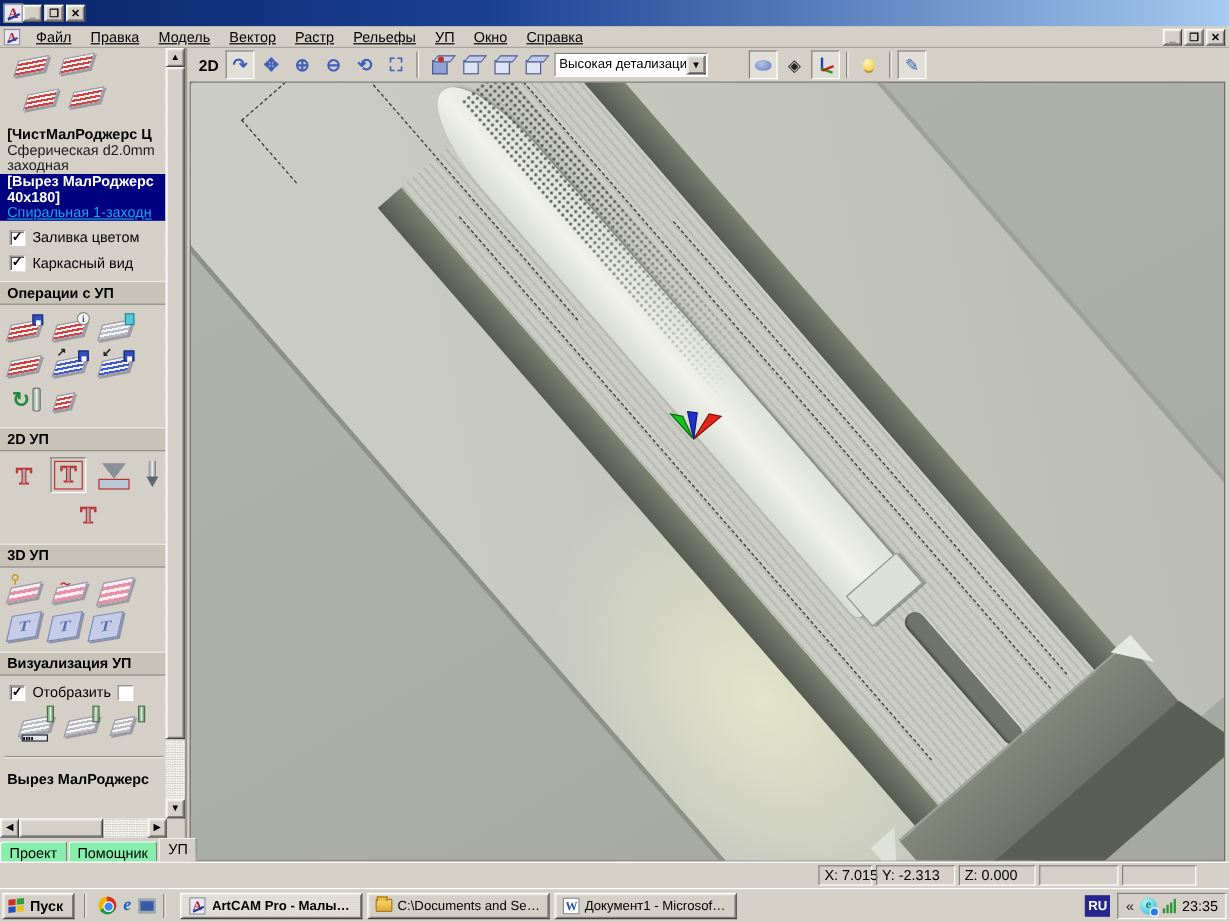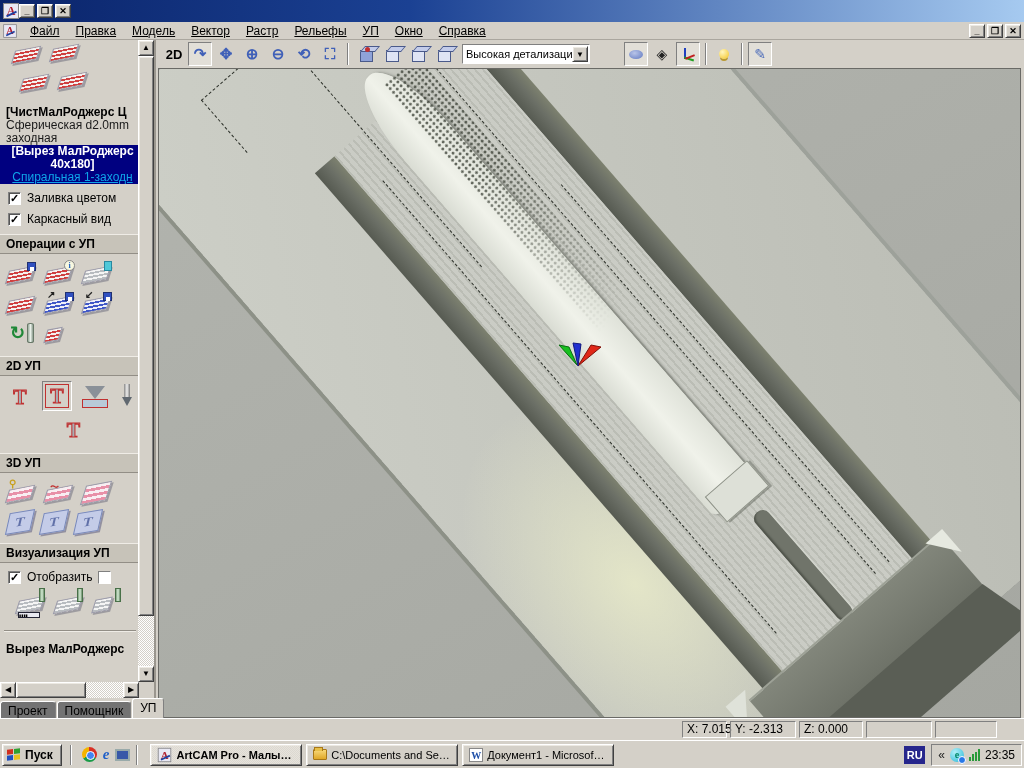--- a/index.html
+++ b/index.html
@@ -54,21 +54,21 @@
   #panel-content { position:absolute; left:0; top:0; width:139px; height:642px; overflow:hidden; padding:4px 0 0 6px; }
   .tp-cluster { position:relative; height:60px; }
   .slab { position:absolute; width:24px; height:14px; border:1px solid #99a; transform:skewX(-28deg) rotate(-12deg); box-shadow:2px 2px 0 rgba(90,90,110,.45); }
   .slab.red   { background:repeating-linear-gradient(0deg,#d04040 0 2px,#f4f0ee 2px 4px); }
   .slab.blue  { background:repeating-linear-gradient(0deg,#4058c8 0 2px,#eef0f8 2px 4px); }
   .slab.white { background:repeating-linear-gradient(0deg,#b8bcc0 0 2px,#f4f4f4 2px 4px); }
   .slab.pink  { background:repeating-linear-gradient(0deg,#e890a8 0 3px,#f8eef2 3px 6px); }
   .tp-list { line-height:13px; margin-top:2px; }
   .tp-title { font-weight:bold; white-space:nowrap; }
   .tp-tool { white-space:nowrap; color:#1a1a1a; }
-  .tp-selected { background:#000080; color:#fff; margin-left:-6px; padding-left:6px; width:139px;text-align:center; }
+  .tp-selected { background:#000080; color:#fff; margin-left:-6px; padding-left:6px; width:139px; }
   .tp-selected .tp-tool { color:#0ea5e9;text-decoration:underline; }
   .cbrow { display:flex; align-items:center; gap:6px; margin:7px 0 0 2px; }
   .cb { width:13px; height:13px; background:#fff; border:1px solid; border-color:#808080 #fff #fff #808080; box-shadow:inset 1px 1px 0 #555; font:bold 11px "Liberation Sans",sans-serif; line-height:11px; text-align:center; color:#000; }
   .sec-header { margin:8px 0 0 -6px; width:145px; background:#c7c3b9; border-top:1px solid #efece6; border-bottom:1px solid #928e86; font-weight:bold; padding:2px 0 2px 6px; }
   .icon-grid { display:flex; flex-wrap:wrap; gap:6px 10px; padding:8px 0 2px 2px; position:relative; }
   .pic { position:relative; width:28px; height:24px; }
   .pic .slab { left:0; top:6px; }
   .badge { position:absolute; z-index:2; font-size:9px; line-height:9px; }
   .floppy { right:0; top:0; width:9px; height:9px; background:#3050c0; border:1px solid #203070; }
   .floppy::after { content:""; position:absolute; left:2px; top:4px; width:4px; height:4px; background:#fff; }
@@ -94,21 +94,21 @@
   
   .sb { background:#d4d0c8; position:absolute; }
   .sb-btn { position:absolute; width:16px; height:16px; font-size:8px; text-align:center; line-height:14px; color:#000; }
   #vsb { right:0px; top:0; width:16px; height:642px; background:repeating-conic-gradient(#fff 0 25%,#d4d0c8 0 50%) 0 0/2px 2px; }
   #vsb .thumb { position:absolute; left:0; top:16px; width:16px; height:560px; }
   #hsb { left:0; top:642px; width:139px; height:16px; background:repeating-conic-gradient(#fff 0 25%,#d4d0c8 0 50%) 0 0/2px 2px; }
   #hsb .thumb { position:absolute; left:16px; top:0; width:70px; height:16px; }
 
   
   #panel-tabs { position:absolute; left:0; top:658px; width:156px; height:20px; display:flex; align-items:flex-end; }
-  .ptab { height:17px; padding:2px 7px 0; border:1px solid #808080; border-bottom:none; border-top-color:#fff; border-left-color:#fff; border-radius:3px 3px 0 0; background:#737373; margin-right:1px; white-space:nowrap; }
+  .ptab { height:17px; padding:2px 7px 0; border:1px solid #808080; border-bottom:none; border-top-color:#fff; border-left-color:#fff; border-radius:3px 3px 0 0; background:#86efac; margin-right:1px; white-space:nowrap; }
   .ptab.active { height:20px; background:#d4d0c8; font-weight:normal; position:relative; z-index:2; }
 
   
   #viewport { position:absolute; left:158px; top:68px; width:863px; height:650px; overflow:hidden; border:1px solid #6a6a66; background:linear-gradient(150deg,#b2b4ae 0%,#abada7 55%,#a5a7a1 100%); }
   #scene { position:absolute; left:470px; top:295px; width:0; height:0; transform:rotate(-41deg); }
   #scene > div { position:absolute; }
   #stock { left:-250px; top:-530px; width:520px; height:950px;
     background: radial-gradient(ellipse 200px 300px at 110px 700px, rgba(238,240,203,.75), rgba(238,240,203,0) 70%), linear-gradient(120deg,#cdcfc7,#c2c4bc 60%,#babcb4);
     box-shadow: -4px 0 0 #8d9187, 4px 0 0 #9da19a; }
   .channel { width:26px; background:linear-gradient(90deg,#565a51,#6b6f66 55%,#7d816f); }

